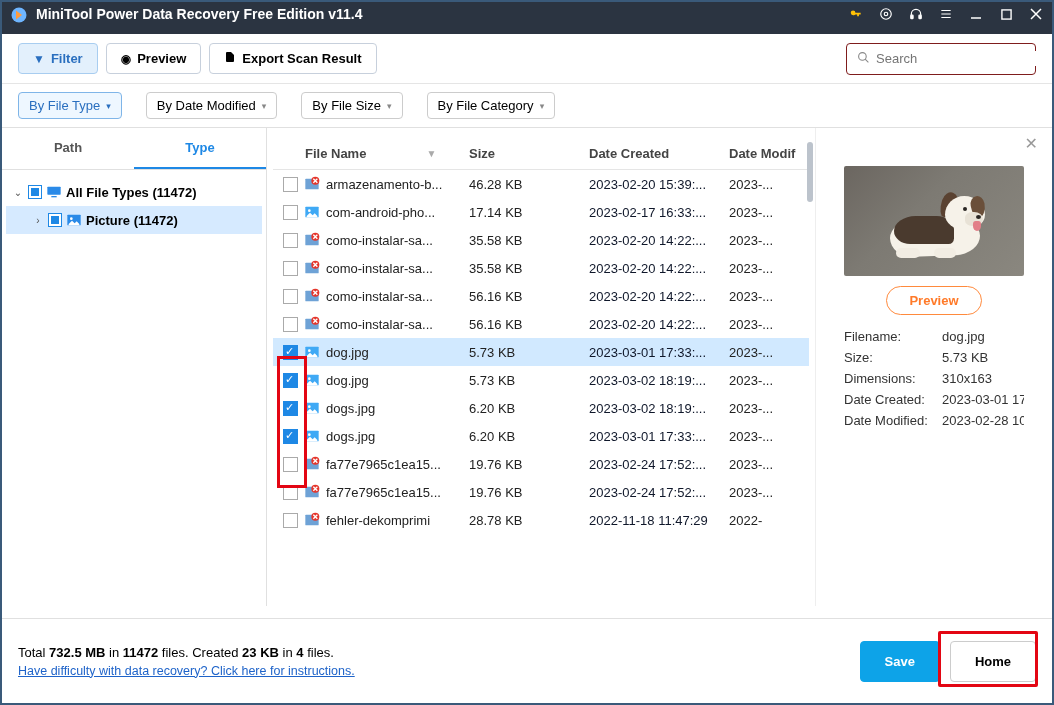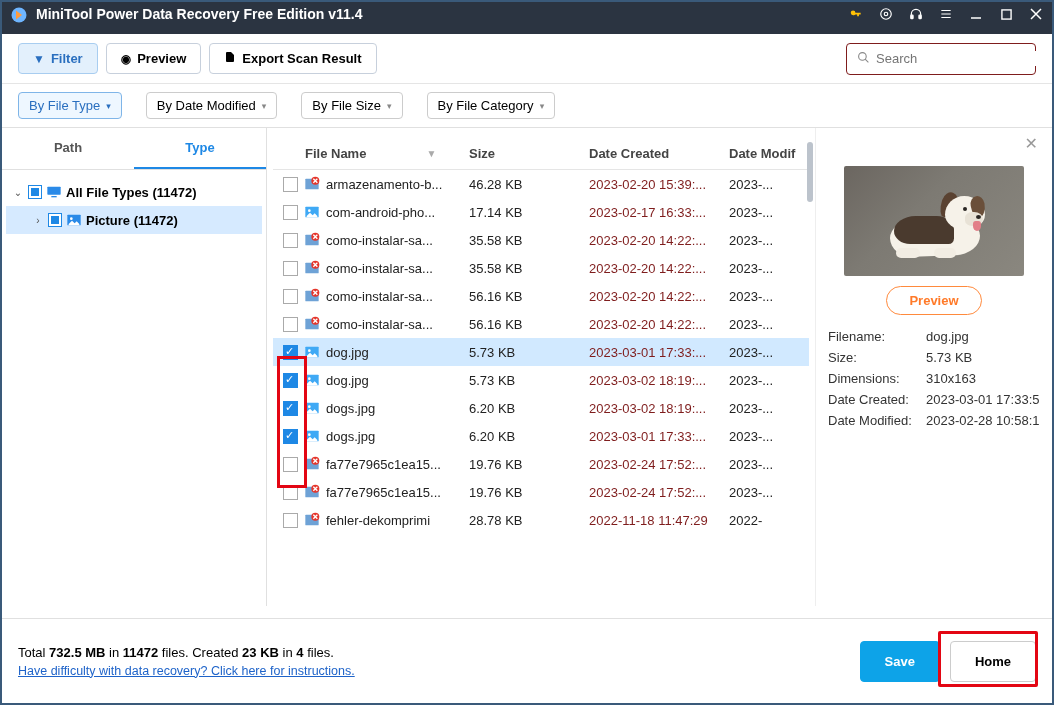--- a/index.html
+++ b/index.html
@@ -48,42 +48,42 @@
 .frow{display:flex;align-items:center;padding:6px 10px;border-bottom:0}
 .frow.hl{background:#d1e9ff}
 .frow .cb{width:15px;height:15px;border:1.5px solid #aaa;display:inline-block;margin-right:6px;cursor:pointer}
 .frow .cb.chk{border-color:#1e88e5;background:#1e88e5;position:relative}
 .frow .cb.chk::after{content:"✓";position:absolute;color:#fff;font-size:11px;left:1px;top:-1px}
 .frow .fico{width:16px;height:16px;margin-right:6px;display:inline-flex;align-items:center;justify-content:center}
 .frow .fico svg{width:16px;height:16px}
 .frow .col-name{flex:1;min-width:160px;display:flex;align-items:center;overflow:hidden}
 .frow .fn{white-space:nowrap;overflow:hidden;text-overflow:ellipsis;max-width:130px;color:#222}
 .frow .col-size{width:120px;color:#222}
-.frow .col-dc{width:140px;color:#7f1d1d}
+.frow .col-dc{width:140px;color:#0f172a}
 .frow .col-dm{width:70px;color:#222}
 .selectmark{position:absolute;border:3px solid #e30613;pointer-events:none}
 .scrollbar{position:absolute;right:2px;top:14px;width:6px;height:60px;background:#bcc3cc;border-radius:3px}
 .rpane{width:236px;padding:10px 12px;position:relative}
 .rpane .close{position:absolute;right:14px;top:6px;cursor:pointer;color:#999;font-size:16px}
 .thumb{width:180px;height:110px;margin:28px auto 10px auto;background:linear-gradient(135deg,#6b6660 0%,#7d7a73 40%,#8a877f 100%);border-radius:2px;position:relative;overflow:hidden}
 .dog{position:absolute;width:105px;height:70px;left:38px;top:24px}
 .dog-body{position:absolute;width:90px;height:38px;left:8px;top:28px;background:#f6f2e9;border-radius:45px 45px 40px 35px / 30px 30px 30px 30px;transform:rotate(-2deg)}
 .dog-back{position:absolute;width:60px;height:28px;left:12px;top:26px;background:#4a3a2e;border-radius:40px 32px 10px 30px / 28px 24px 10px 24px}
 .dog-head{position:absolute;width:40px;height:34px;right:2px;top:6px;background:#f6f2e9;border-radius:48% 52% 50% 50% / 55% 55% 45% 45%}
 .dog-ear-l{position:absolute;width:16px;height:26px;right:30px;top:2px;background:#5a4231;border-radius:50% 50% 60% 40% / 40% 40% 60% 60%;transform:rotate(18deg)}
 .dog-ear-r{position:absolute;width:14px;height:22px;right:2px;top:6px;background:#6a4f3a;border-radius:50% 50% 60% 40% / 40% 40% 60% 60%;transform:rotate(-10deg)}
 .dog-muzzle{position:absolute;width:18px;height:14px;right:4px;top:22px;background:#e8e2d6;border-radius:40% 50% 50% 40%}
 .dog-nose{position:absolute;width:5px;height:4px;right:6px;top:25px;background:#2a2623;border-radius:50%}
 .dog-eye{position:absolute;width:4px;height:4px;right:20px;top:17px;background:#2a2623;border-radius:50%}
 .dog-tongue{position:absolute;width:8px;height:10px;right:6px;top:31px;background:#e27f88;border-radius:40% 40% 60% 60%}
 .dog-paw1{position:absolute;width:24px;height:10px;left:14px;top:58px;background:#f2ede3;border-radius:10px}
 .dog-paw2{position:absolute;width:22px;height:10px;left:52px;top:58px;background:#f2ede3;border-radius:10px}
 .pvbtn{display:block;margin:6px auto;border:1px solid #ff8a3d;color:#ff7a29;background:#fff;border-radius:16px;padding:6px 22px;font-weight:600;cursor:pointer}
 .meta{margin-top:14px}
-.meta .row{display:flex;margin:6px 0}
+.meta .row{display:flex;margin:6px 16px}
 .meta .k{width:98px;color:#333}
 .meta .v{color:#333;flex:1;white-space:nowrap;overflow:hidden}
 .footer{position:absolute;left:0;right:0;bottom:0;height:85px;border-top:1px solid #e0e0e0;background:#fff;display:flex;align-items:center;padding:0 16px}
 .footer .stats{flex:1}
 .footer .helplink{color:#1e63c9;text-decoration:underline;font-size:12.5px;cursor:pointer;margin-top:4px;display:inline-block}
 .footer .btn2{border:1px solid #ccc;border-radius:4px;padding:12px 24px;background:#fff;font-weight:700;cursor:pointer;margin-left:10px}
 .footer .btn2.primary{background:#0da3e8;color:#fff;border-color:#0da3e8}
 .savemark{position:absolute;border:3px solid #e30613;right:14px;top:12px;width:100px;height:56px;pointer-events:none;border-radius:2px}
 .icon-monitor{width:16px;height:16px}
 .icon-picture{width:16px;height:16px}

